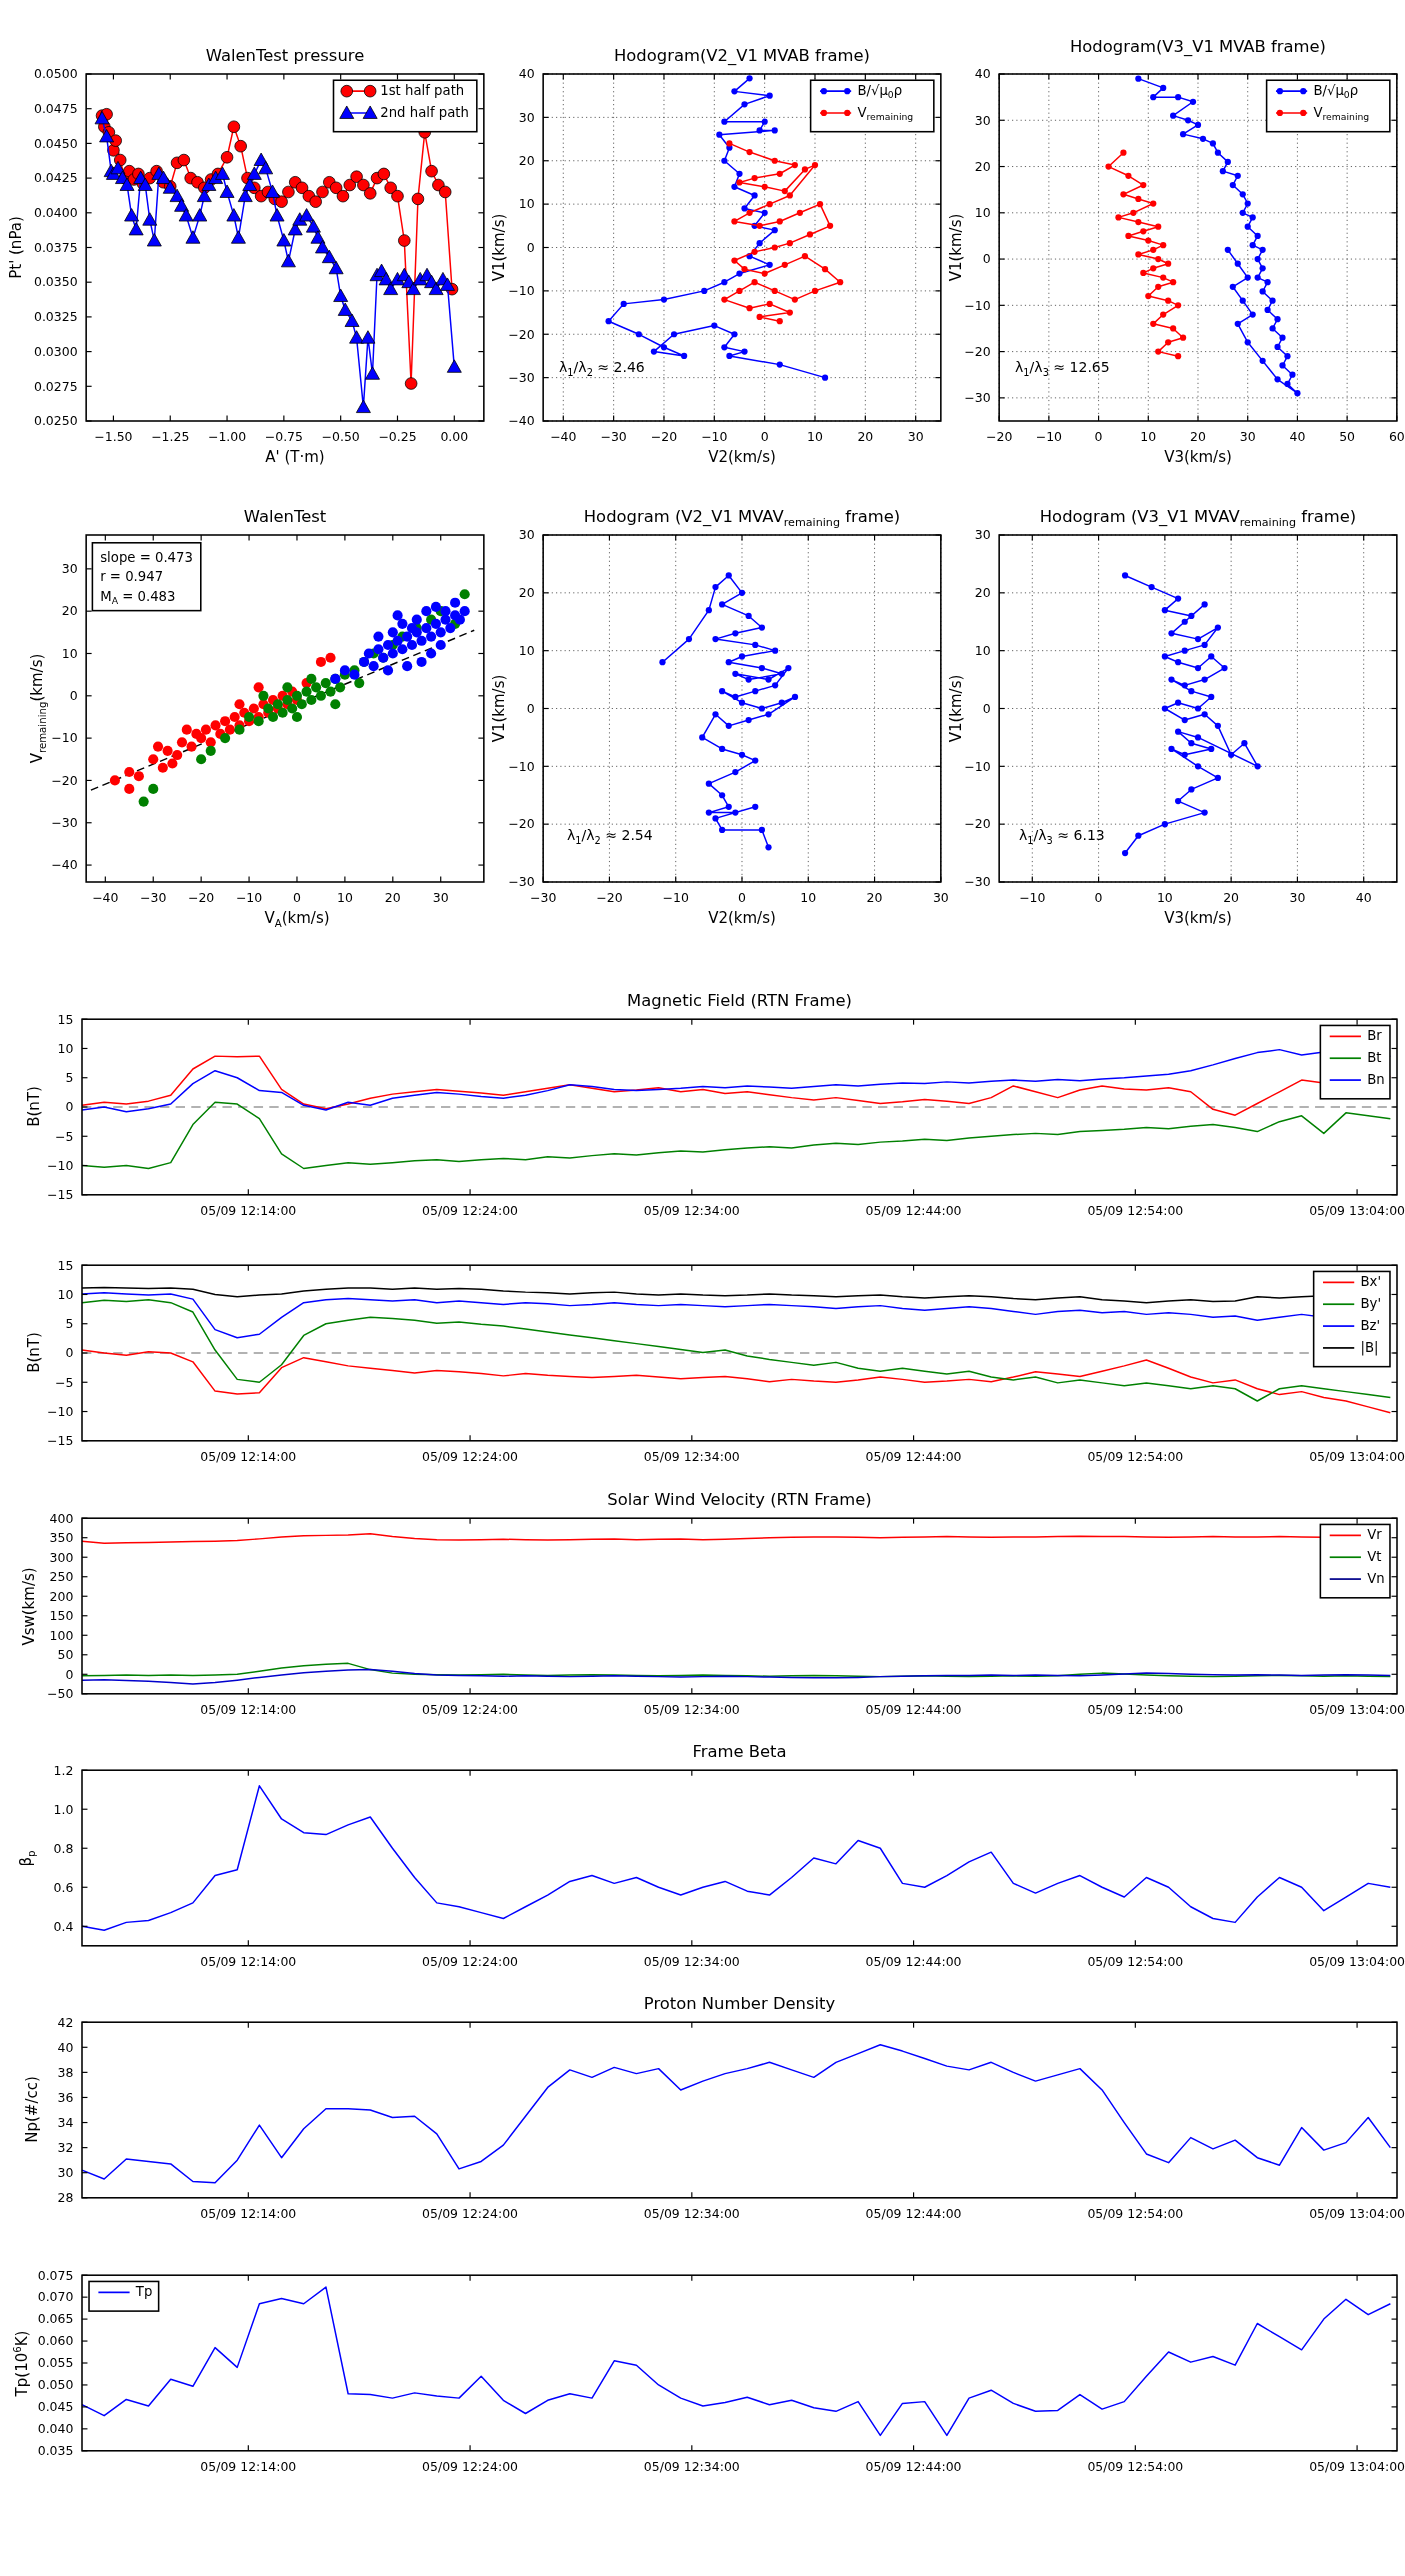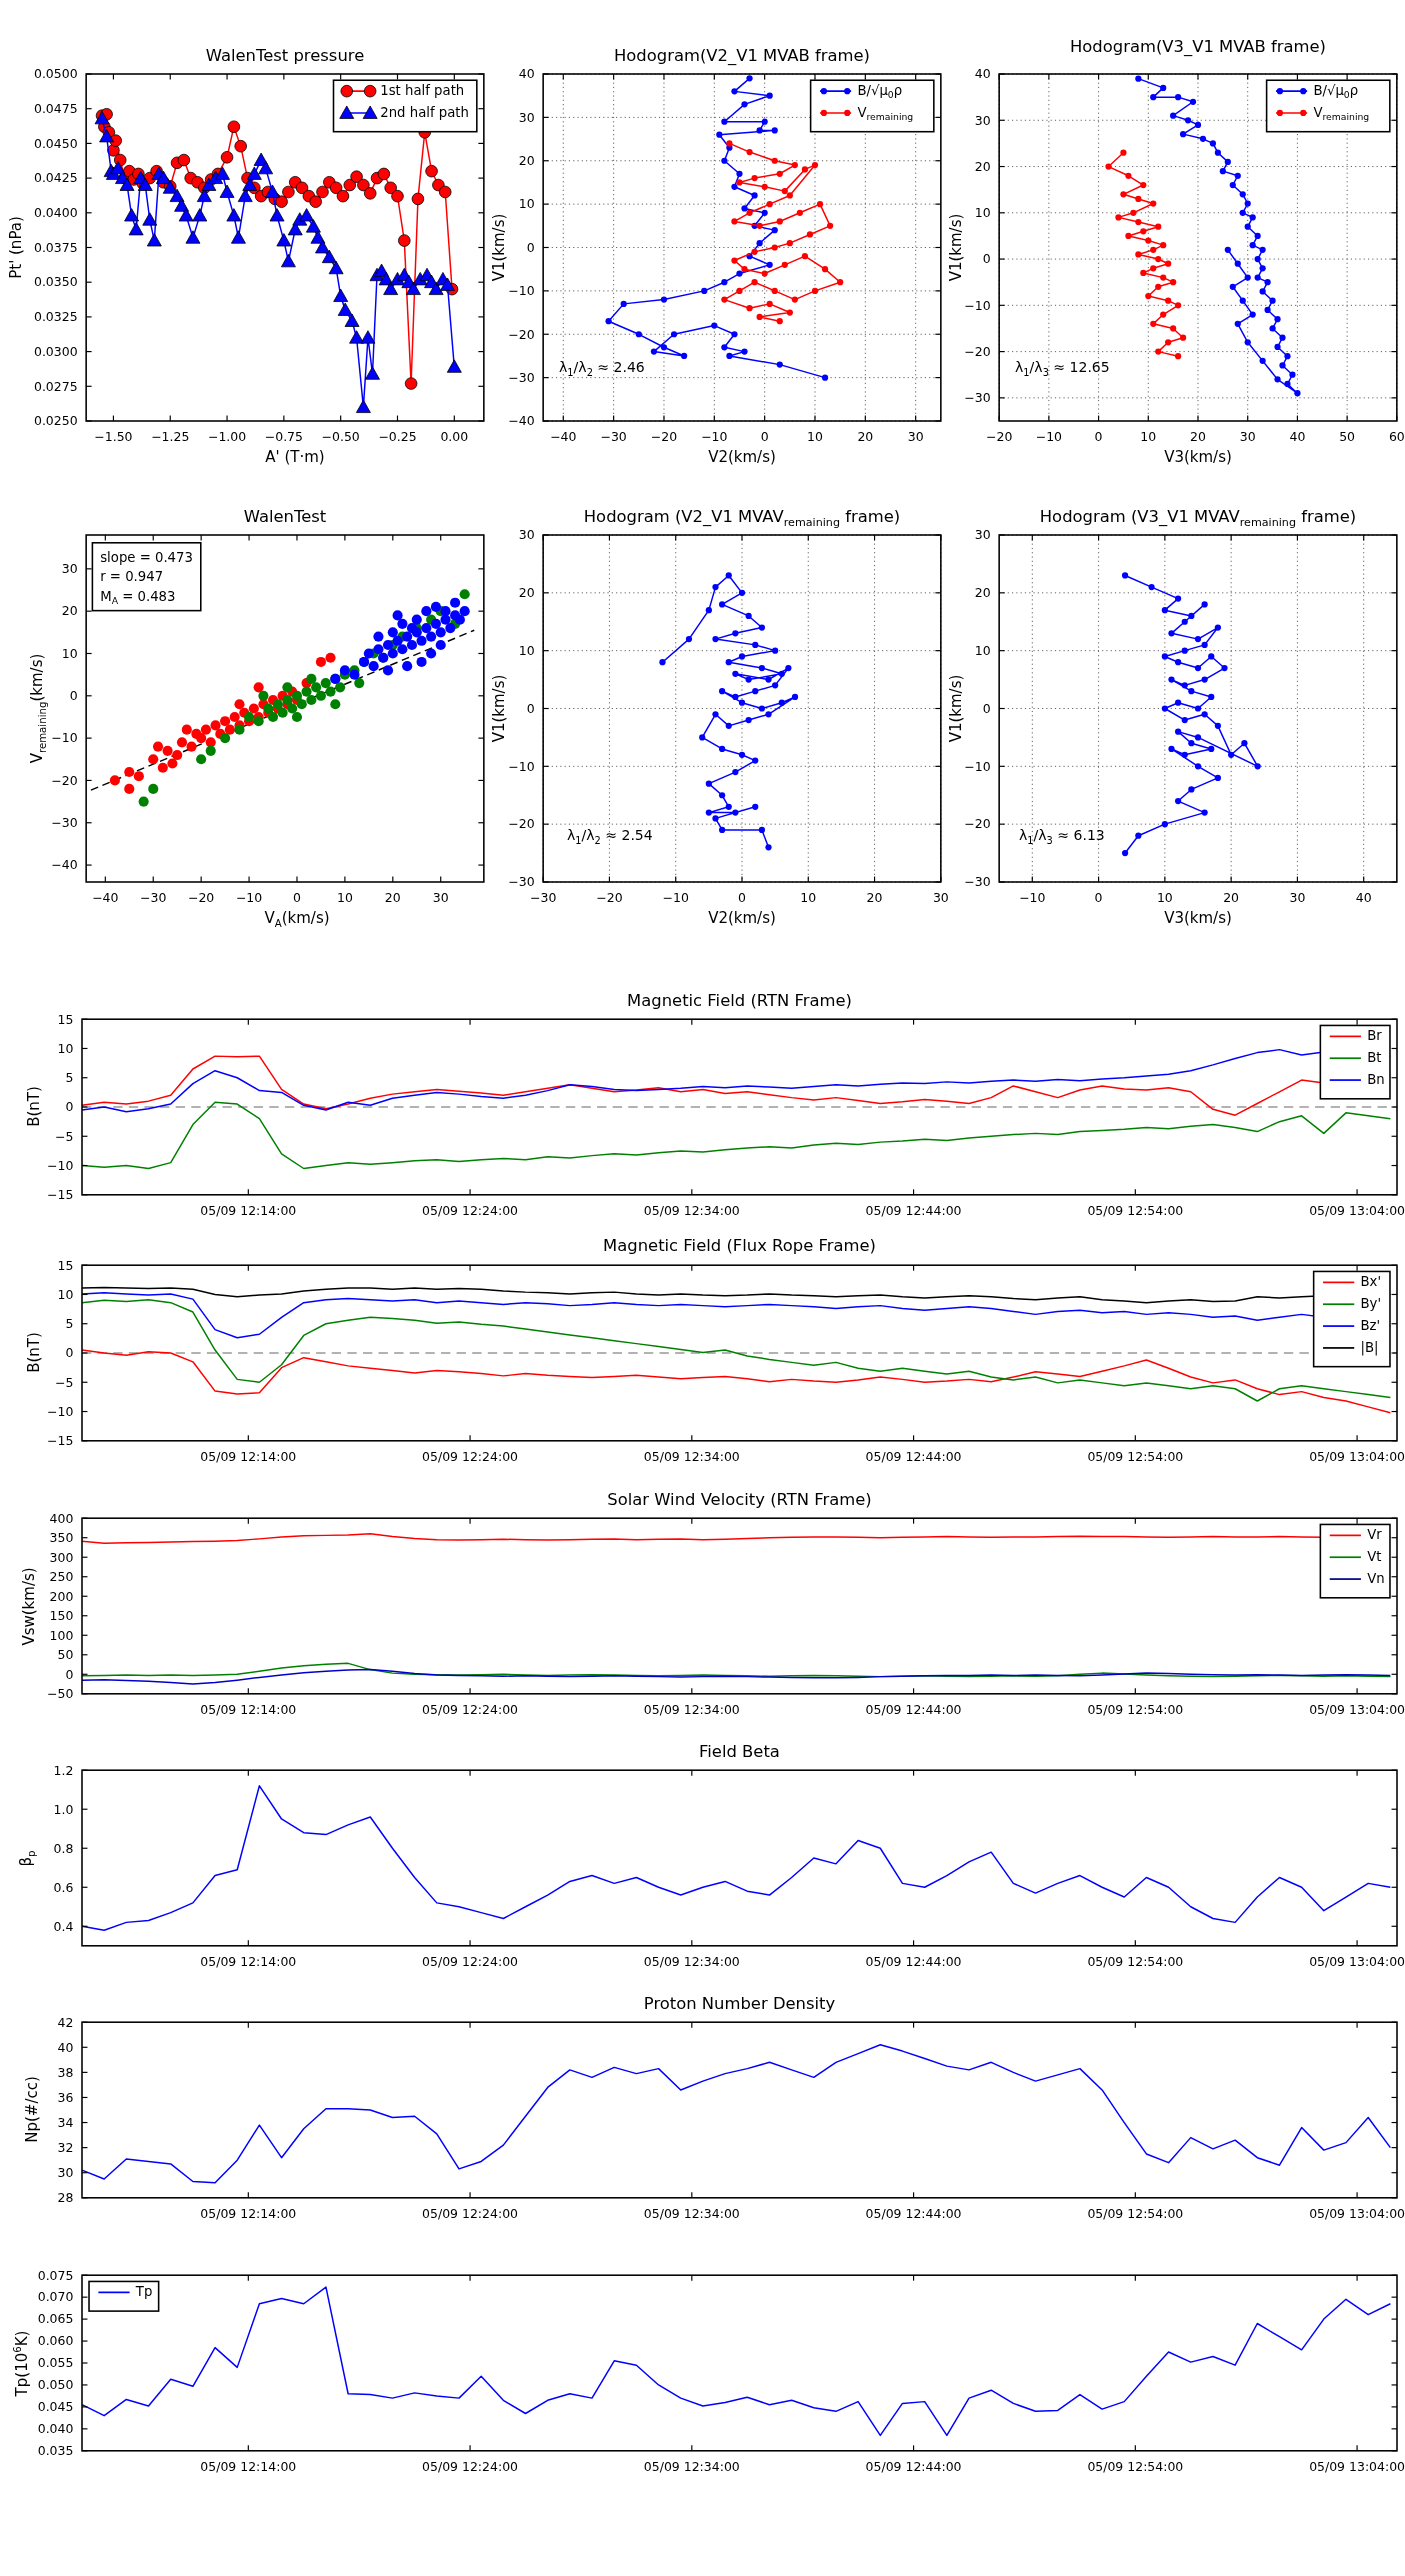--- a/index.html
+++ b/index.html
@@ -1008,21 +1008,20 @@
       <rect x="1586.8" y="8" width="89.2" height="94" fill="#fff" stroke="#000" stroke-width="2"></rect>
       <line x1="1598.8" y1="22" x2="1638.8" y2="22" stroke="#ff0000" stroke-width="2.2"></line>
       <text x="1646.8" y="27" font-size="17" text-anchor="start" fill="#000" font-family="DejaVu Sans, sans-serif"><tspan dy="0.0">Br</tspan></text>
       <line x1="1598.8" y1="50" x2="1638.8" y2="50" stroke="#008000" stroke-width="2.2"></line>
       <text x="1646.8" y="55" font-size="17" text-anchor="start" fill="#000" font-family="DejaVu Sans, sans-serif"><tspan dy="0.0">Bt</tspan></text>
       <line x1="1598.8" y1="78" x2="1638.8" y2="78" stroke="#0000ff" stroke-width="2.2"></line>
       <text x="1646.8" y="83" font-size="17" text-anchor="start" fill="#000" font-family="DejaVu Sans, sans-serif"><tspan dy="0.0">Bn</tspan></text>
     </svg>
 </div>
 <div class="panel">
-  <div class="ptitle rich" style="left: 82px; width: 1315px; top: 1236px;">Magnetic Field (Flux Rope Frame)</div>
   <div class="ylab rich" style="width: 176px; left: -54px; top: 1343px;">B(nT)</div>
   <div class="xlab rich"></div>
   <svg class="plot" width="1315" height="176" style="left: 82px; top: 1265px;" viewBox="0 0 1685 225">
       <line x1="0" y1="112.5" x2="1685" y2="112.5" stroke="#999999" stroke-width="2" stroke-dasharray="12 8"></line>
       <polyline points="0.0,108.7 28.4,112.5 56.8,115.5 85.2,111.0 113.7,112.5 142.1,123.8 170.5,161.3 198.9,165.0 227.3,163.5 255.7,131.3 284.1,118.5 312.6,123.8 341.0,129.0 369.4,132.0 397.8,135.0 426.2,138.0 454.6,135.0 483.1,136.5 511.5,138.8 539.9,141.8 568.3,138.8 596.7,141.0 625.1,142.5 653.5,144.0 682.0,142.5 710.4,141.0 738.8,143.3 767.2,145.5 795.6,144.0 824.0,142.5 852.4,145.5 880.9,149.3 909.3,146.3 937.7,148.5 966.1,150.0 994.5,147.0 1022.9,143.3 1051.3,146.3 1079.8,150.0 1108.2,148.5 1136.6,146.3 1165.0,149.3 1193.4,143.3 1221.8,136.5 1250.3,139.5 1278.7,142.5 1307.1,135.8 1335.5,129.0 1363.9,121.5 1392.3,132.0 1420.7,143.3 1449.2,150.8 1477.6,147.0 1506.0,158.3 1534.4,165.8 1562.8,162.0 1591.2,169.5 1619.6,174.0 1648.1,181.5 1676.5,189.0" fill="none" stroke="#ff0000" stroke-width="1.9" stroke-linejoin="round"></polyline>
       <polyline points="0.0,48.0 28.4,45.0 56.8,46.5 85.2,44.3 113.7,48.0 142.1,60.0 170.5,108.7 198.9,146.3 227.3,150.0 255.7,127.5 284.1,90.0 312.6,75.0 341.0,70.5 369.4,66.8 397.8,68.3 426.2,70.5 454.6,74.3 483.1,72.8 511.5,75.8 539.9,78.0 568.3,81.8 596.7,85.5 625.1,89.3 653.5,93.0 682.0,96.8 710.4,100.5 738.8,104.2 767.2,108.0 795.6,111.8 824.0,108.7 852.4,116.3 880.9,120.8 909.3,124.5 937.7,128.3 966.1,124.5 994.5,132.0 1022.9,135.8 1051.3,132.0 1079.8,135.8 1108.2,139.5 1136.6,135.8 1165.0,143.3 1193.4,147.0 1221.8,143.3 1250.3,150.8 1278.7,147.0 1307.1,150.8 1335.5,154.5 1363.9,150.8 1392.3,154.5 1420.7,158.3 1449.2,154.5 1477.6,158.3 1506.0,174.0 1534.4,158.3 1562.8,154.5 1591.2,158.3 1619.6,162.0 1648.1,165.8 1676.5,169.5" fill="none" stroke="#008000" stroke-width="1.9" stroke-linejoin="round"></polyline>
       <polyline points="0.0,36.8 28.4,35.3 56.8,36.8 85.2,38.3 113.7,36.8 142.1,43.5 170.5,82.5 198.9,93.0 227.3,88.5 255.7,66.8 284.1,48.0 312.6,44.3 341.0,42.8 369.4,44.3 397.8,45.8 426.2,44.3 454.6,48.0 483.1,45.8 511.5,48.0 539.9,50.3 568.3,48.0 596.7,49.5 625.1,51.8 653.5,50.3 682.0,48.0 710.4,50.3 738.8,51.8 767.2,50.3 795.6,51.8 824.0,53.3 852.4,51.8 880.9,50.3 909.3,51.8 937.7,53.3 966.1,55.5 994.5,53.3 1022.9,51.8 1051.3,55.5 1079.8,57.7 1108.2,55.5 1136.6,53.3 1165.0,55.5 1193.4,59.3 1221.8,63.0 1250.3,59.3 1278.7,57.7 1307.1,60.8 1335.5,59.3 1363.9,63.0 1392.3,60.8 1420.7,63.0 1449.2,66.8 1477.6,65.2 1506.0,70.5 1534.4,66.8 1562.8,63.0 1591.2,66.8 1619.6,70.5 1648.1,74.3 1676.5,78.0" fill="none" stroke="#0000ff" stroke-width="1.9" stroke-linejoin="round"></polyline>
       <polyline points="0.0,29.3 28.4,28.5 56.8,29.3 85.2,30.0 113.7,29.3 142.1,30.8 170.5,37.5 198.9,40.5 227.3,38.3 255.7,36.8 284.1,33.0 312.6,30.8 341.0,29.3 369.4,29.3 397.8,30.8 426.2,29.3 454.6,30.8 483.1,30.0 511.5,30.8 539.9,33.0 568.3,34.5 596.7,35.3 625.1,36.8 653.5,35.3 682.0,34.5 710.4,36.8 738.8,38.3 767.2,36.8 795.6,38.3 824.0,39.0 852.4,38.3 880.9,36.8 909.3,38.3 937.7,39.0 966.1,40.5 994.5,39.0 1022.9,38.3 1051.3,40.5 1079.8,42.0 1108.2,40.5 1136.6,39.0 1165.0,40.5 1193.4,42.8 1221.8,44.3 1250.3,42.0 1278.7,40.5 1307.1,44.3 1335.5,45.8 1363.9,48.0 1392.3,45.8 1420.7,44.3 1449.2,46.5 1477.6,45.8 1506.0,40.5 1534.4,42.0 1562.8,40.5 1591.2,39.0 1619.6,38.3 1648.1,36.8 1676.5,37.5" fill="none" stroke="#000000" stroke-width="1.9" stroke-linejoin="round"></polyline>
       <rect x="0" y="0" width="1685" height="225" fill="none" stroke="#000" stroke-width="2"></rect>
       <line x1="213.11129848229342" y1="225" x2="213.11129848229342" y2="218" stroke="#000" stroke-width="1.5"></line>
@@ -1135,21 +1134,21 @@
       <rect x="1586.8" y="8" width="89.2" height="94" fill="#fff" stroke="#000" stroke-width="2"></rect>
       <line x1="1598.8" y1="22" x2="1638.8" y2="22" stroke="#ff0000" stroke-width="2.2"></line>
       <text x="1646.8" y="27" font-size="17" text-anchor="start" fill="#000" font-family="DejaVu Sans, sans-serif"><tspan dy="0.0">Vr</tspan></text>
       <line x1="1598.8" y1="50" x2="1638.8" y2="50" stroke="#008000" stroke-width="2.2"></line>
       <text x="1646.8" y="55" font-size="17" text-anchor="start" fill="#000" font-family="DejaVu Sans, sans-serif"><tspan dy="0.0">Vt</tspan></text>
       <line x1="1598.8" y1="78" x2="1638.8" y2="78" stroke="#00008b" stroke-width="2.2"></line>
       <text x="1646.8" y="83" font-size="17" text-anchor="start" fill="#000" font-family="DejaVu Sans, sans-serif"><tspan dy="0.0">Vn</tspan></text>
     </svg>
 </div>
 <div class="panel">
-  <div class="ptitle rich" style="left: 82px; width: 1315px; top: 1742px;">Field Beta</div>
+  <div class="ptitle rich" style="left: 82px; width: 1315px; top: 1742px;">Frame Beta</div>
   <div class="ylab rich" style="width: 176px; left: -62px; top: 1849px;">β<sub>p</sub></div>
   <div class="xlab rich"></div>
   <svg class="plot" width="1315" height="176" style="left: 82px; top: 1770px;" viewBox="0 0 1685 225">
       <polyline points="0.0,200.0 28.4,205.0 56.8,195.0 85.2,192.5 113.7,182.5 142.1,170.0 170.5,135.0 198.9,127.5 227.3,20.0 255.7,62.5 284.1,80.0 312.6,82.5 341.0,70.0 369.4,60.0 397.8,100.0 426.2,137.5 454.6,170.0 483.1,175.0 511.5,182.5 539.9,190.0 568.3,175.0 596.7,160.0 625.1,142.5 653.5,135.0 682.0,145.0 710.4,137.5 738.8,150.0 767.2,160.0 795.6,150.0 824.0,142.5 852.4,155.0 880.9,160.0 909.3,137.5 937.7,112.5 966.1,120.0 994.5,90.0 1022.9,100.0 1051.3,145.0 1079.8,150.0 1108.2,135.0 1136.6,117.5 1165.0,105.0 1193.4,145.0 1221.8,157.5 1250.3,145.0 1278.7,135.0 1307.1,150.0 1335.5,162.5 1363.9,137.5 1392.3,150.0 1420.7,175.0 1449.2,190.0 1477.6,195.0 1506.0,162.5 1534.4,137.5 1562.8,150.0 1591.2,180.0 1619.6,162.5 1648.1,145.0 1676.5,150.0" fill="none" stroke="#0000ff" stroke-width="1.9" stroke-linejoin="round"></polyline>
       <rect x="0" y="0" width="1685" height="225" fill="none" stroke="#000" stroke-width="2"></rect>
       <line x1="213.11129848229342" y1="225" x2="213.11129848229342" y2="218" stroke="#000" stroke-width="1.5"></line>
       <line x1="213.11129848229342" y1="0" x2="213.11129848229342" y2="7" stroke="#000" stroke-width="1.5"></line>
       <text x="213.11129848229342" y="251" font-size="16" text-anchor="middle" fill="#000">05/09 12:14:00</text>
       <line x1="497.25969645868474" y1="225" x2="497.25969645868474" y2="218" stroke="#000" stroke-width="1.5"></line>
       <line x1="497.25969645868474" y1="0" x2="497.25969645868474" y2="7" stroke="#000" stroke-width="1.5"></line>

